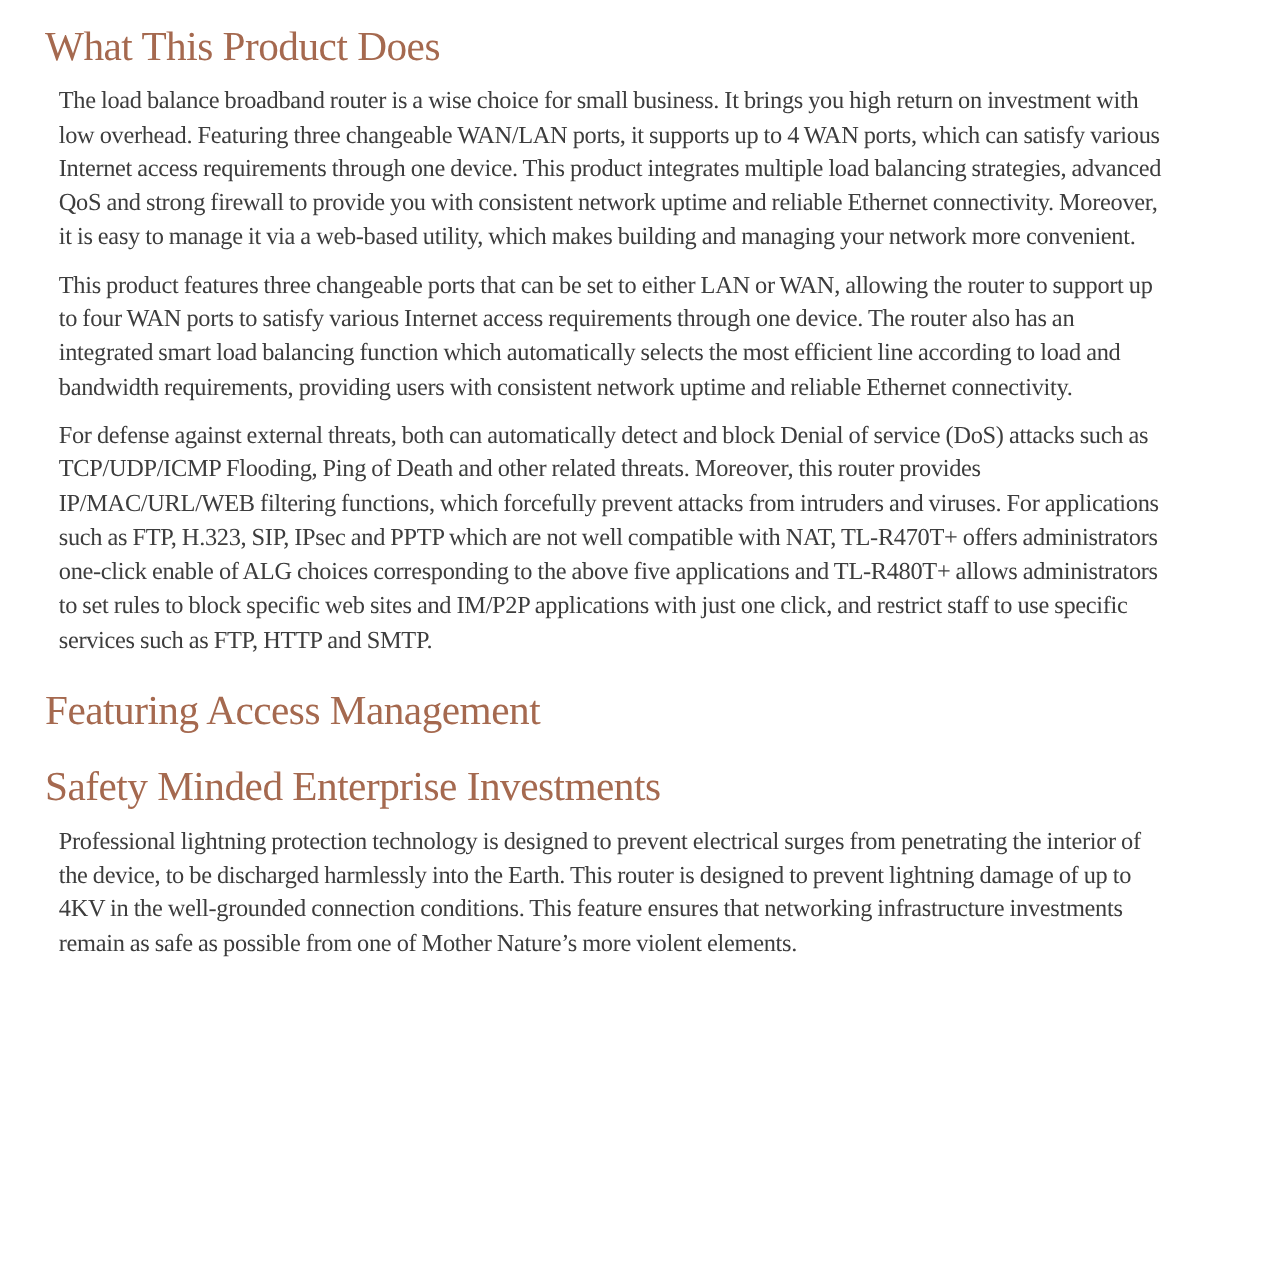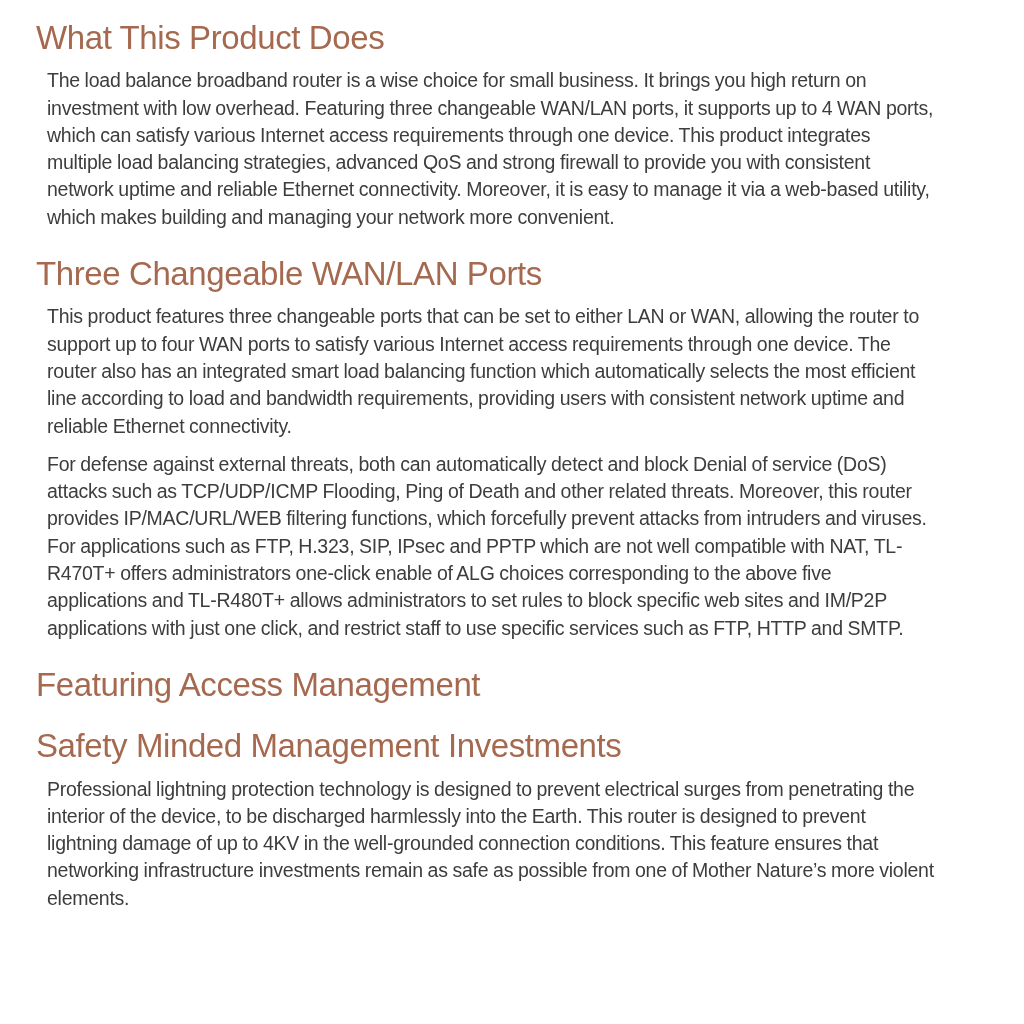--- a/index.html
+++ b/index.html
@@ -10,20 +10,21 @@
   body {
     width: 1024px;
     height: 1024px;
     overflow: hidden;
     font-family: "Liberation Sans", "DejaVu Sans", sans-serif;
   }
   main.page {
     box-sizing: border-box;
     width: 976px;
     padding: 20px 30px 0 36px;
+    font-family: Liberation Serif, serif;
   }
   .section { display: block; }
   .section-heading {
     margin: 25px 0 6px 0;
     font-size: 33px;
     font-weight: 400;
     line-height: 1.1;
     color: #A5694F;
     letter-spacing: -0.4px;
   }
@@ -44,30 +45,29 @@
 <body>
 
 <main class="page">
 
   <section class="section">
     <h2 class="section-heading">What This Product Does</h2>
     <p class="section-paragraph">The load balance broadband router is a wise choice for small business. It brings you high return on investment with low overhead. Featuring three changeable WAN/LAN ports, it supports up to 4 WAN ports, which can satisfy various Internet access requirements through one device. This product integrates multiple load balancing strategies, advanced QoS and strong firewall to provide you with consistent network uptime and reliable Ethernet connectivity. Moreover, it is easy to manage it via a web-based utility, which makes building and managing your network more convenient.</p>
   </section>
 
   <section class="section">
-    <h2 class="section-heading">Three Changeable WAN/LAN Ports</h2>
     <p class="section-paragraph">This product features three changeable ports that can be set to either LAN or WAN, allowing the router to support up to four WAN ports to satisfy various Internet access requirements through one device. The router also has an integrated smart load balancing function which automatically selects the most efficient line according to load and bandwidth requirements, providing users with consistent network uptime and reliable Ethernet connectivity.</p>
   </section>
 
   <section class="section">
     <p class="section-paragraph">For defense against external threats, both can automatically detect and block Denial of service (DoS) attacks such as TCP/UDP/ICMP Flooding, Ping of Death and other related threats. Moreover, this router provides IP/MAC/URL/WEB filtering functions, which forcefully prevent attacks from intruders and viruses. For applications such as FTP, H.323, SIP, IPsec and PPTP which are not well compatible with NAT, TL-R470T+ offers administrators one-click enable of ALG choices corresponding to the above five applications and TL-R480T+ allows administrators to set rules to block specific web sites and IM/P2P applications with just one click, and restrict staff to use specific services such as FTP, HTTP and SMTP.</p>
   </section>
 
   <section class="section">
     <h2 class="section-heading">Featuring Access Management</h2>
   </section>
 
   <section class="section">
-    <h2 class="section-heading">Safety Minded Management Investments</h2>
+    <h2 class="section-heading">Safety Minded Enterprise Investments</h2>
     <p class="section-paragraph">Professional lightning protection technology is designed to prevent electrical surges from penetrating the interior of the device, to be discharged harmlessly into the Earth. This router is designed to prevent lightning damage of up to 4KV in the well-grounded connection conditions. This feature ensures that networking infrastructure investments remain as safe as possible from one of Mother Nature’s more violent elements.</p>
   </section>
 
 </main>
 
 </body></html>

